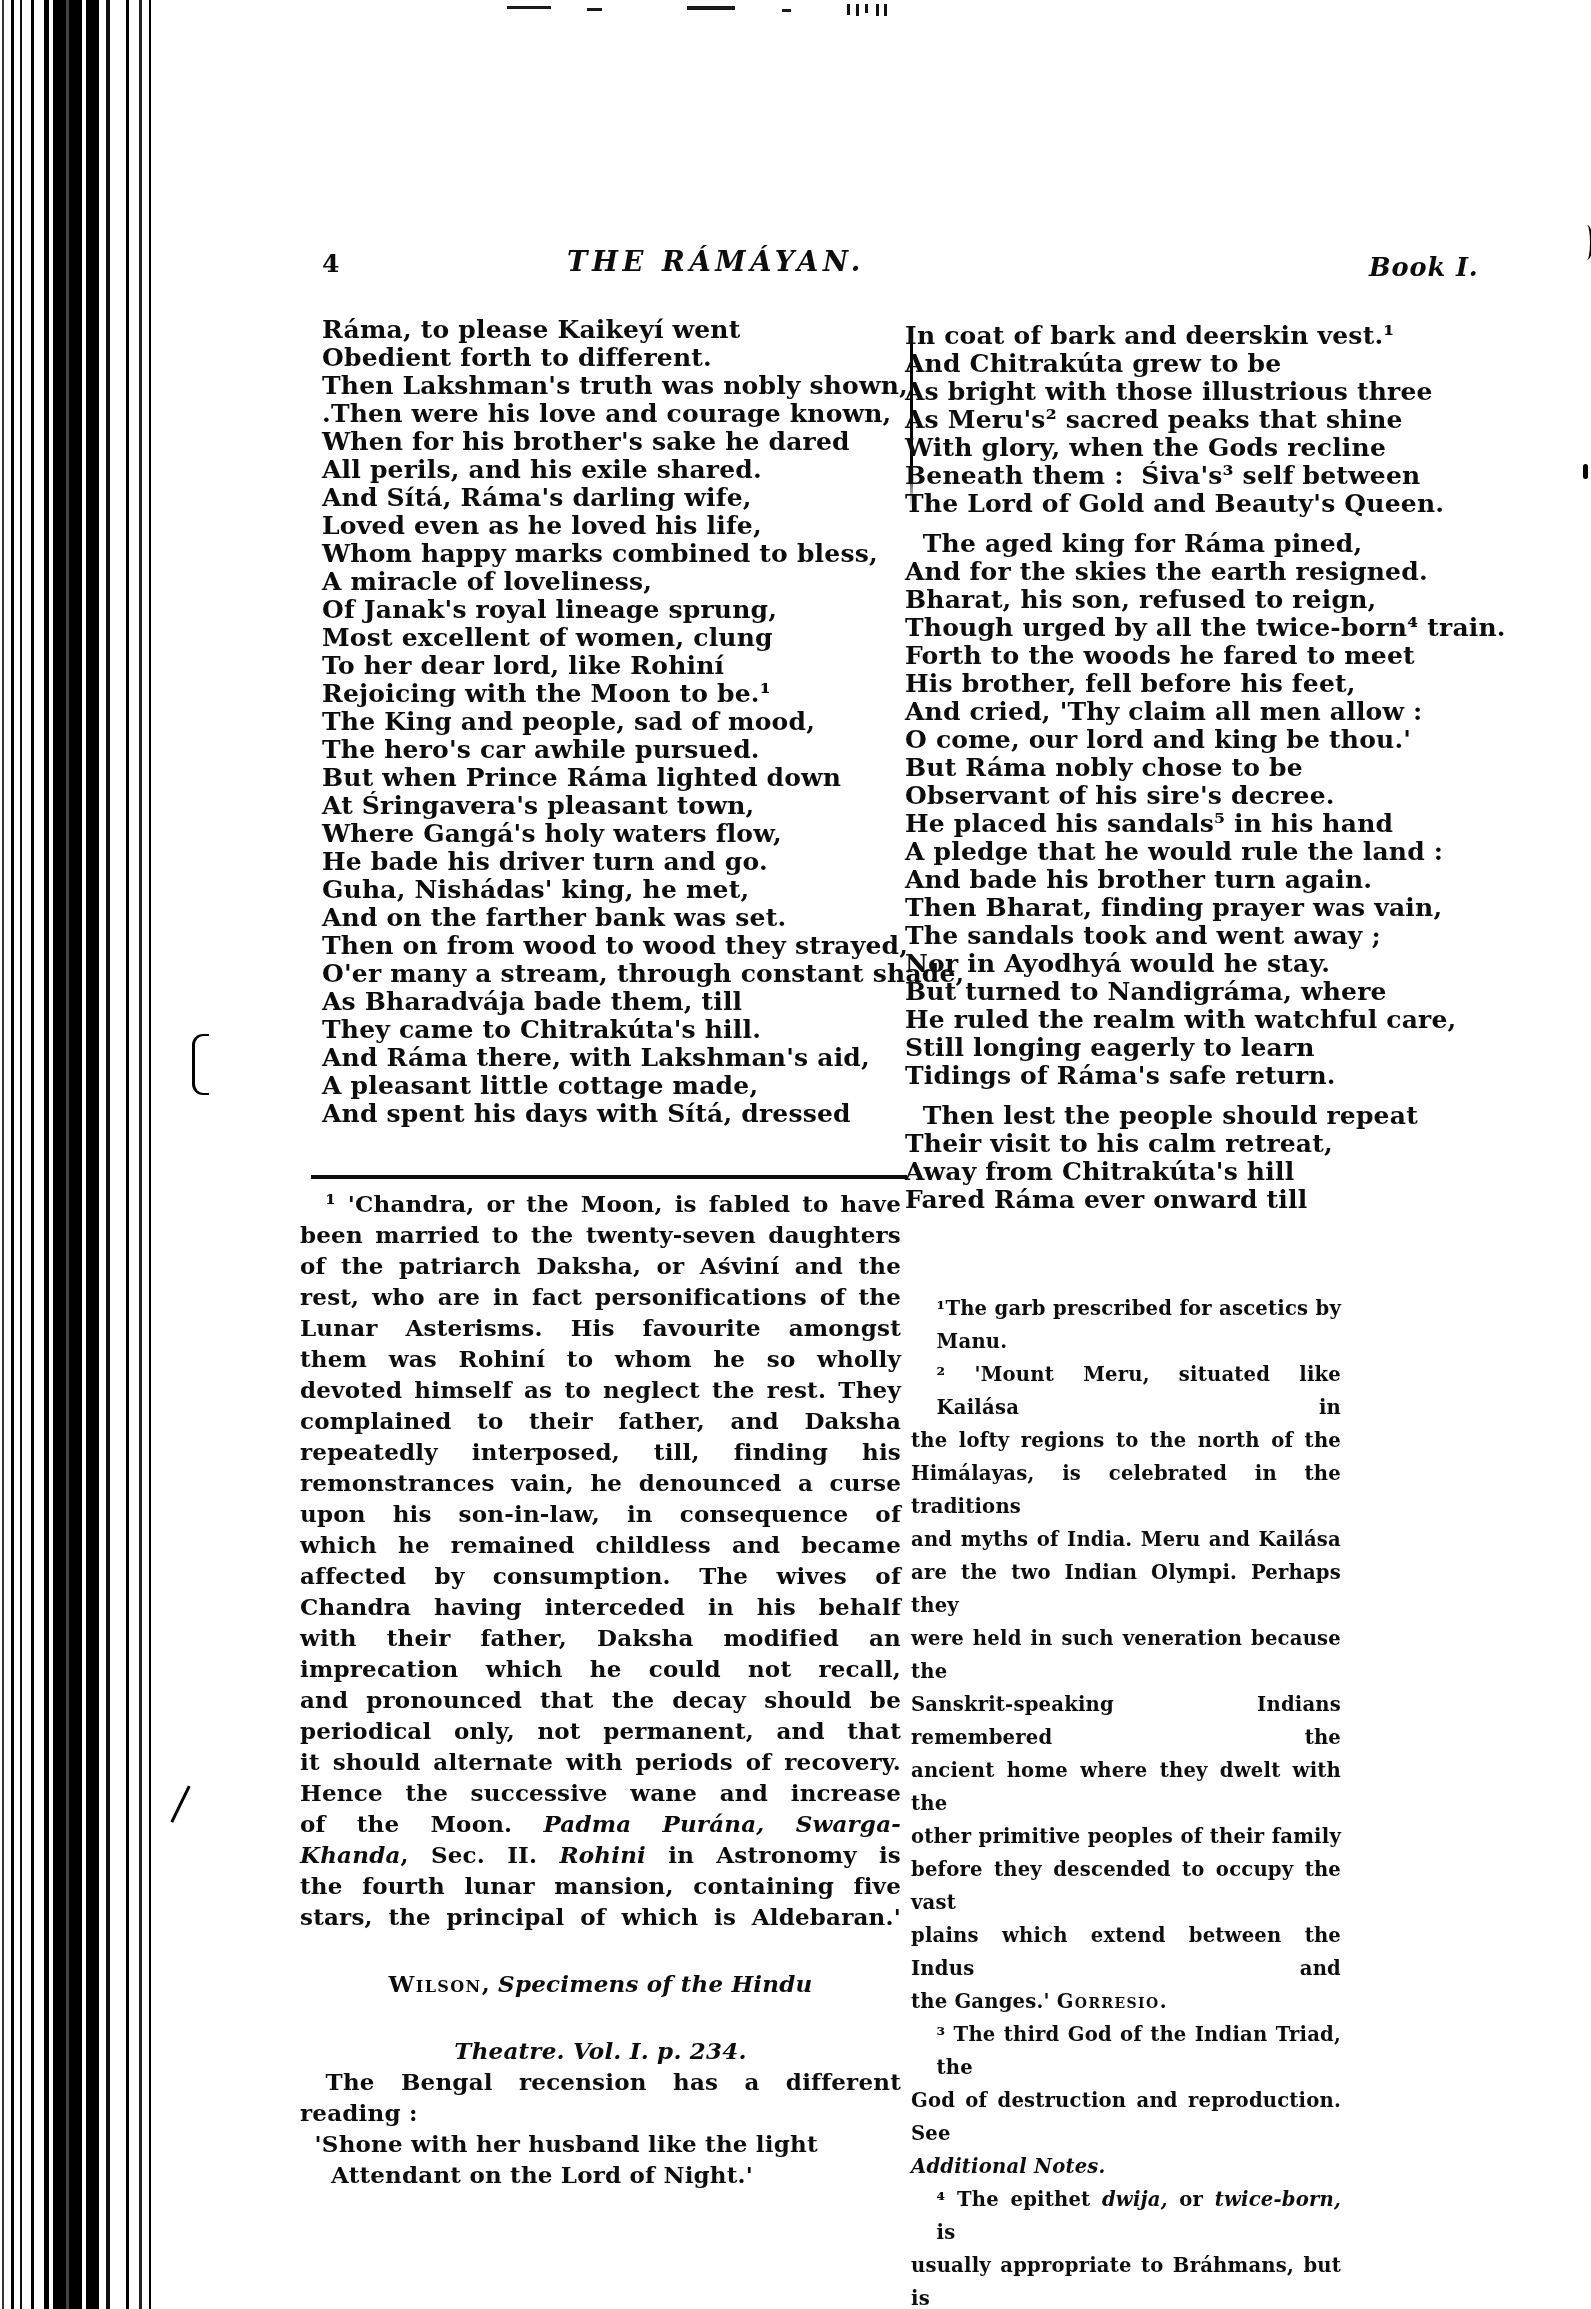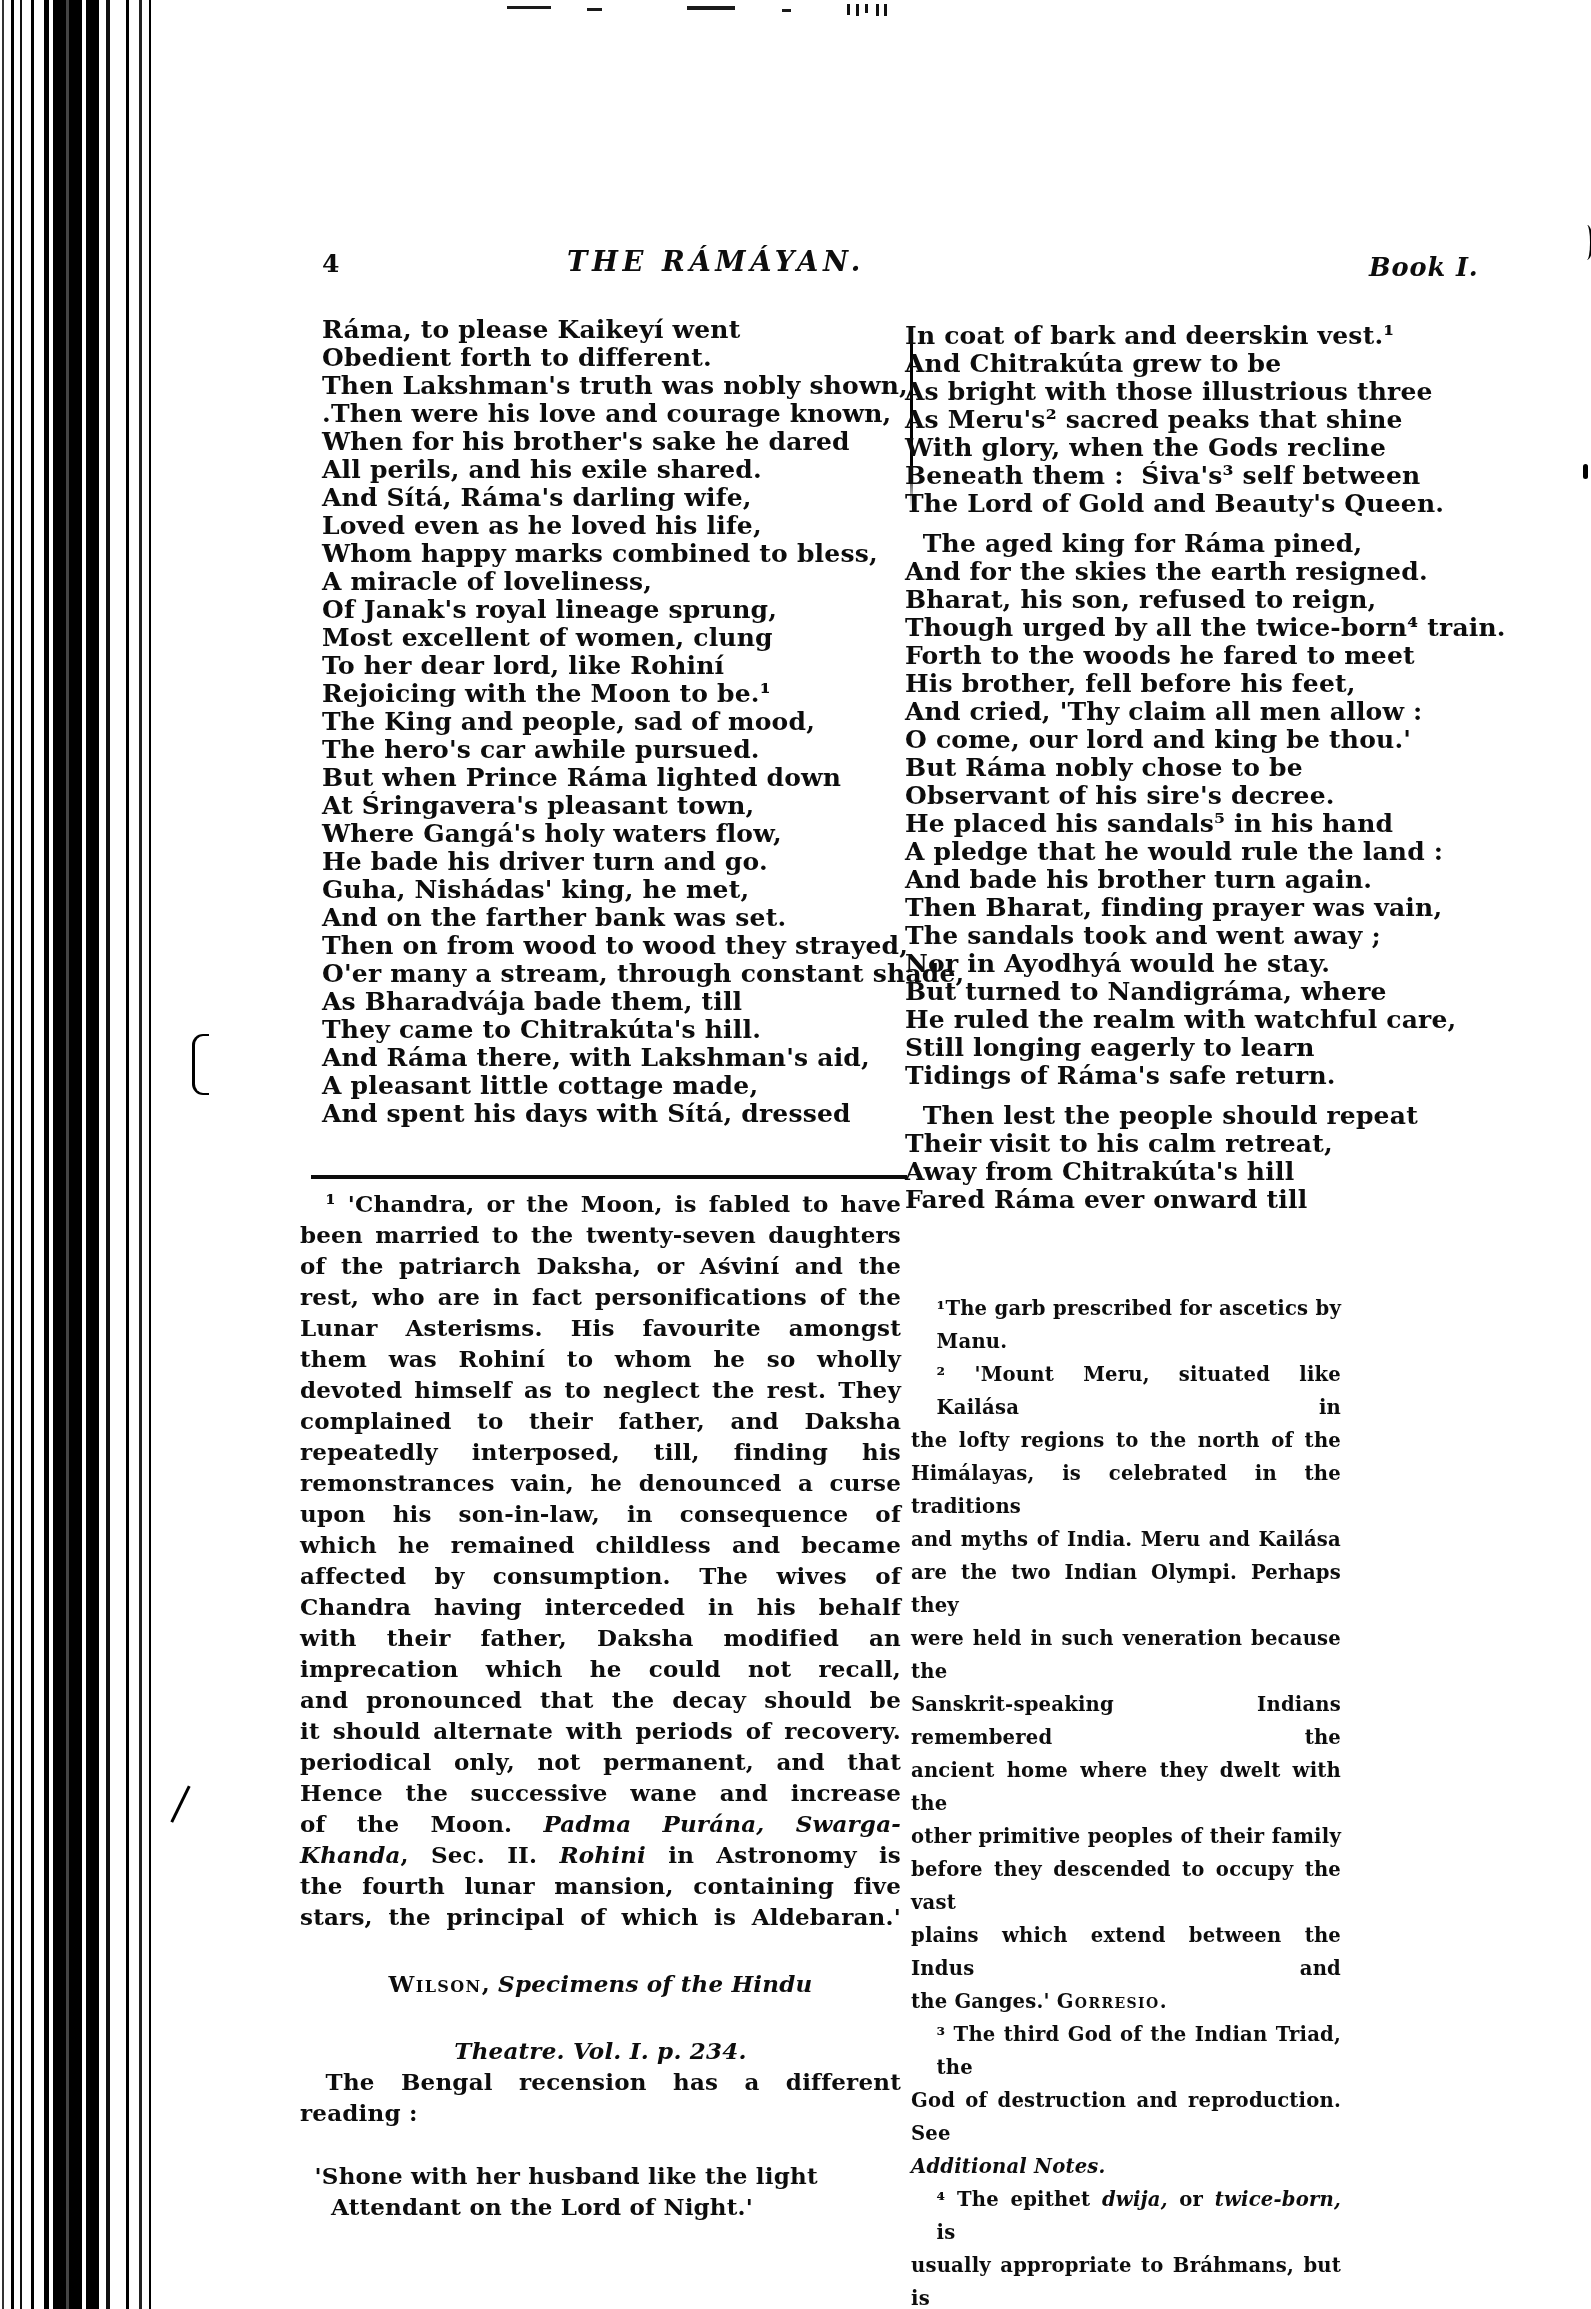--- a/index.html
+++ b/index.html
@@ -63,21 +63,21 @@
   #right-fn{left:911px;top:1292px;width:430px;}
   .fline{
     font-weight:bold;
     text-align:justify;text-align-last:justify;
   }
   #left-fn .fline{font-size:23px;line-height:31px;letter-spacing:0.2px;}
   #right-fn .fline{font-size:19.6px;line-height:33px;letter-spacing:0.2px;}
   .fline.l{text-align:left;text-align-last:left;}
   .fline.c{text-align:center;text-align-last:center;margin-top:36px;}
   .fline.in{padding-left:25.6px;}
-  .fline.in2{padding-left:14.6px;margin-top:32px;}
+  .fline.in2{padding-left:14.6px;}
   .fline.in3{padding-left:31px;}
   .it{font-style:italic;}
   .sc{font-variant:small-caps;letter-spacing:1.4px;}
 
   
   #divider{left:910px;top:331px;width:2.7px;height:178px;
     background:linear-gradient(#000 0 75%,rgba(0,0,0,0) 100%);}
 
   
   .art{background:#1a1a1a;}
@@ -197,22 +197,22 @@
     <div class="fline">complained to their father, and Daksha</div>
     <div class="fline">repeatedly interposed, till, finding his</div>
     <div class="fline">remonstrances vain, he denounced a curse</div>
     <div class="fline">upon his son-in-law, in consequence of</div>
     <div class="fline">which he remained childless and became</div>
     <div class="fline">affected by consumption.  The wives of</div>
     <div class="fline">Chandra having interceded in his behalf</div>
     <div class="fline">with their father, Daksha modified an</div>
     <div class="fline">imprecation which he could not recall,</div>
     <div class="fline">and pronounced that the decay should be</div>
+    <div class="fline">periodical only, not permanent, and that</div>
     <div class="fline">it should alternate with periods of recovery.</div>
-    <div class="fline">periodical only, not permanent, and that</div>
     <div class="fline">Hence the successive wane and increase</div>
     <div class="fline"><span>of the Moon.  </span><span class="it">Padma Purána, Swarga-</span></div>
     <div class="fline"><span class="it">Khanda</span><span>, Sec. II. </span><span class="it">Rohini</span><span> in Astronomy is</span></div>
     <div class="fline">the fourth lunar mansion, containing five</div>
     <div class="fline">stars, the principal of which is Aldebaran.'</div>
     <div class="fline c"><span class="sc">Wilson</span><span>, </span><span class="it">Specimens of the Hindu</span></div>
     <div class="fline c"><span class="it">Theatre.  Vol. I. p. 234.</span></div>
     <div class="fline in">The Bengal recension has a different</div>
     <div class="fline l">reading :</div>
     <div class="fline l in2">'Shone with her husband like the light</div>

